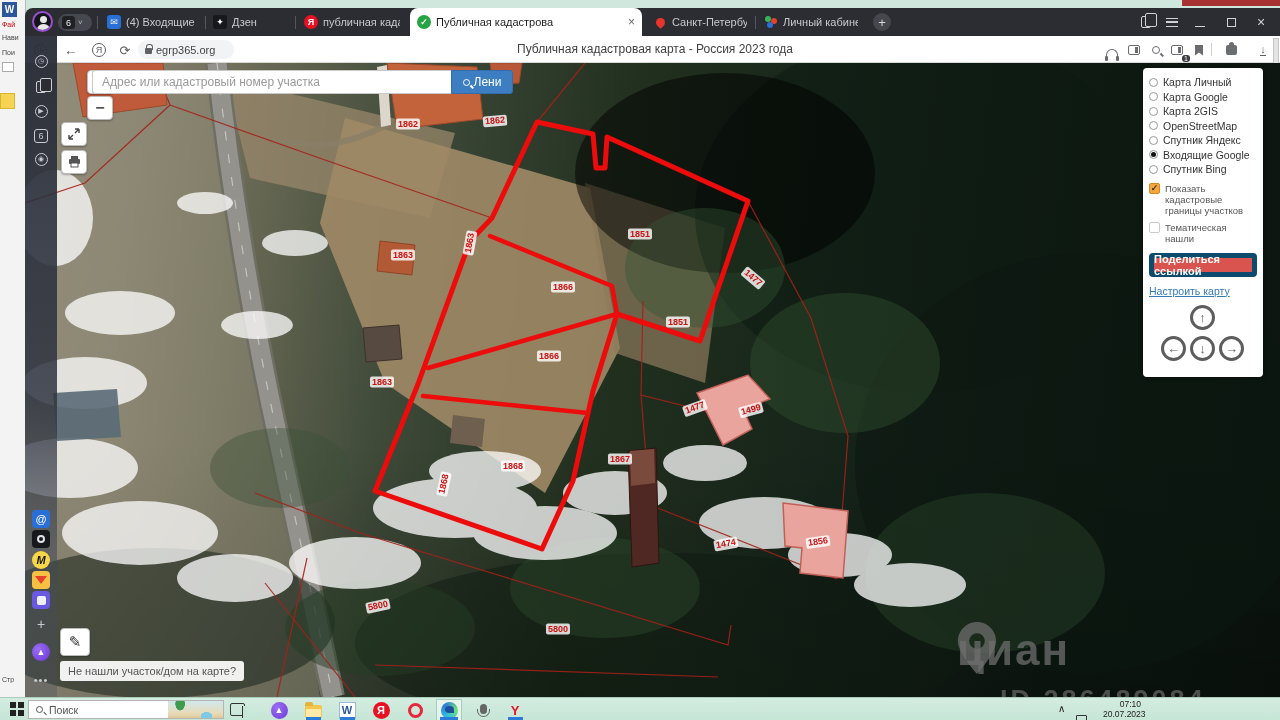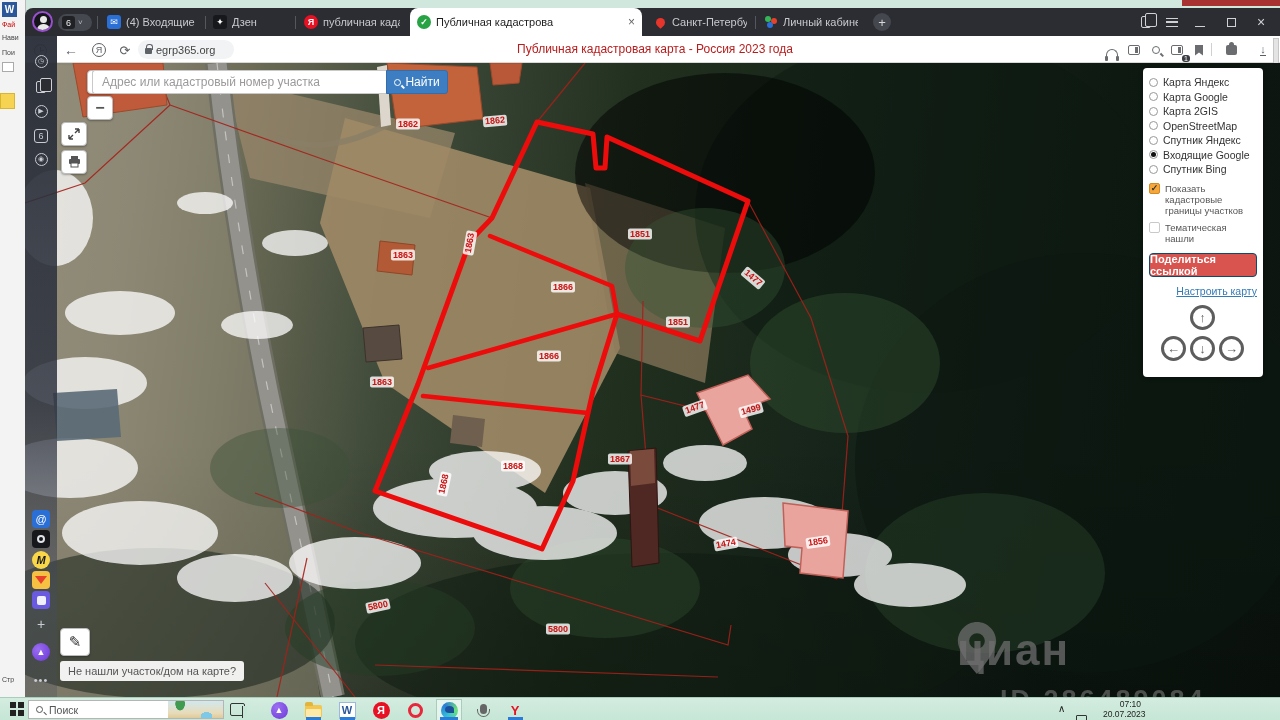--- a/index.html
+++ b/index.html
@@ -59,21 +59,21 @@
   .toolbar{position:absolute;left:0;top:28px;width:1255px;height:27px;background:#fff;border-bottom:1px solid #d8d8d8;}
   .tbi{position:absolute;top:4px;width:20px;height:20px;display:flex;align-items:center;justify-content:center;color:#5c5e62;font-size:13px;}
   .clockic{width:13px;height:13px;border:1.4px solid #6a6c70;border-radius:50%;position:relative;}
   .clockic::after{content:"";position:absolute;left:5px;top:2px;width:1.4px;height:5px;background:#6a6c70;}
   .clockic::before{content:"";position:absolute;left:5px;top:5px;width:4px;height:1.4px;background:#6a6c70;}
   .yacirc{width:14px;height:14px;border:1.4px solid #5c5e62;border-radius:50%;font-size:9px;display:flex;align-items:center;justify-content:center;}
   .urlpill{position:absolute;left:113px;top:4px;width:96px;height:19px;background:#f1f3f4;border-radius:10px;display:flex;align-items:center;gap:4px;padding:0 7px;}
   .lock{width:7px;height:6px;background:#5f6368;border-radius:1px;position:relative;margin-top:3px;}
   .lock::before{content:"";position:absolute;left:1px;top:-4px;width:5px;height:5px;border:1.3px solid #5f6368;border-bottom:none;border-radius:3px 3px 0 0;}
   .urltext{font-size:11px;color:#444;}
-  .pagetitle{position:absolute;left:300px;top:6px;width:660px;text-align:center;font-size:12px;color:#b91c1c;white-space:nowrap;}
+  .pagetitle{position:absolute;left:300px;top:6px;width:660px;text-align:center;font-size:12px;color:#404040;white-space:nowrap;}
   .badge1{position:absolute;right:-3px;bottom:-2px;background:#3b3d42;color:#fff;font-size:7px;border-radius:3px;padding:0 2px;}
   .ic-head{width:12px;height:8px;border:1.6px solid #6a6c70;border-bottom:none;border-radius:7px 7px 0 0;position:relative;margin-top:6px;}
   .ic-head::before,.ic-head::after{content:"";position:absolute;bottom:-4px;width:3px;height:5px;background:#6a6c70;border-radius:1px;}
   .ic-head::before{left:-2px;} .ic-head::after{right:-2px;}
   .ic-panels{width:12px;height:10px;border:1.3px solid #6a6c70;border-radius:2px;position:relative;}
   .ic-panels::after{content:"";position:absolute;right:1px;top:1px;width:3px;height:6px;background:#6a6c70;}
   .ic-mag{width:8px;height:8px;border:1.5px solid #6a6c70;border-radius:50%;position:relative;}
   .ic-mag::after{content:"";position:absolute;left:7px;top:7px;width:4px;height:1.5px;background:#6a6c70;transform:rotate(45deg);}
   .ic-bm{width:8px;height:11px;background:#6a6c70;clip-path:polygon(0 0,100% 0,100% 100%,50% 72%,0 100%);}
   .ic-puzzle{width:11px;height:10px;background:#6a6c70;border-radius:2px;position:relative;}
@@ -91,43 +91,43 @@
   .plabel{position:absolute;background:rgba(255,255,255,.82);color:#cc1111;font-size:9px;font-weight:bold;
     padding:0 2px;border-radius:2px;white-space:nowrap;line-height:11px;}
   .watermark{left:932px;top:558px;color:rgba(120,120,120,.8);display:flex;align-items:flex-start;gap:6px;}
   .wm-text{font-size:44px;font-weight:bold;letter-spacing:2px;line-height:58px;color:rgba(110,110,110,.75);}
   .wm-id{left:975px;top:622px;font-size:27px;font-weight:bold;letter-spacing:3px;color:rgba(105,105,105,.7);}
 
   
   .mapbtn{background:#fff;border:1px solid #bbb;border-radius:4px;box-shadow:0 1px 2px rgba(0,0,0,.3);
     display:flex;align-items:center;justify-content:center;color:#333;}
   .zoombtn{left:62px;width:26px;height:24px;font-size:16px;font-weight:bold;color:#555;}
-  .searchwrap{left:92px;top:70px;width:356px;height:24px;display:flex;}
+  .searchwrap{left:92px;top:70px;width:421px;height:24px;display:flex;}
   .searchinput{flex:1;border:1px solid #c9c9c9;border-right:none;border-radius:3px 0 0 3px;padding:0 9px;font-size:12px;color:#333;background:#fff;}
   .searchinput::placeholder{color:#9a9a9a;}
   .searchbtn{width:62px;background:#3d7ec2;color:#fff;font-size:12px;border:1px solid #346da9;border-radius:0 3px 3px 0;
     display:flex;align-items:center;justify-content:center;gap:4px;}
   .magwhite{width:7px;height:7px;border:1.5px solid #fff;border-radius:50%;position:relative;}
   .magwhite::after{content:"";position:absolute;left:6px;top:6px;width:4px;height:1.5px;background:#fff;transform:rotate(45deg);}
   .pencilbtn{left:60px;top:628px;width:30px;height:28px;font-size:15px;}
   .tooltipbar{left:60px;top:661px;height:20px;background:rgba(255,255,255,.92);border-radius:3px;color:#555;
     font-size:11px;display:flex;align-items:center;padding:0 8px;white-space:nowrap;}
 
   
   .panel{left:1143px;top:68px;width:120px;background:#fff;border-radius:4px;box-shadow:0 1px 4px rgba(0,0,0,.4);padding:7px 6px 10px 6px;}
   .lrow{display:flex;align-items:center;gap:5px;font-size:10.5px;color:#333;line-height:14.5px;height:14.5px;}
   .radio{flex:0 0 auto;width:9px;height:9px;border:1px solid #999;border-radius:50%;background:#fff;display:flex;align-items:center;justify-content:center;}
   .radio.sel::after{content:"";width:5px;height:5px;background:#111;border-radius:50%;}
   .orow{display:flex;align-items:flex-start;gap:5px;font-size:9.5px;color:#555;line-height:11px;margin-top:6px;}
   .cb{flex:0 0 auto;width:11px;height:11px;border:1px solid #c9c9c9;border-radius:2px;background:#fff;font-size:9px;
      display:flex;align-items:center;justify-content:center;color:#333;}
   .cb.checked{background:#f5a73b;border-color:#d28a20;font-weight:bold;}
-  .sharebtn{margin-top:9px;width:100%;height:24px;background:#d9534f;border:1px solid #0c4a6e;border-radius:4px;color:#fff;
+  .sharebtn{margin-top:9px;width:100%;height:24px;background:#d9534f;border:5px solid #0c4a6e;border-radius:4px;color:#fff;
     font-size:11px;font-weight:bold;display:flex;align-items:center;justify-content:center;}
-  .cuslink{margin-top:8px;text-align:right;font-size:10.5px;color:#337ab7;text-decoration:underline;}
+  .cuslink{margin-top:8px;text-align:left;font-size:10.5px;color:#337ab7;text-decoration:underline;}
   .navpad{position:relative;margin-top:8px;height:62px;}
   .navbtn{position:absolute;width:25px;height:25px;border:3px solid #5d5d5d;border-radius:50%;color:#5d5d5d;
     font-size:13px;font-weight:bold;display:flex;align-items:center;justify-content:center;background:#fff;}
 
   
   .side{left:0;top:28px;width:32px;height:661px;background:linear-gradient(180deg,rgba(42,46,56,.96) 0%,rgba(48,53,65,.85) 55%,rgba(70,76,92,.45) 85%,rgba(70,76,92,.3) 100%);}
   .sic{position:absolute;left:7px;width:18px;height:18px;display:flex;align-items:center;justify-content:center;
     color:#c9ccd2;font-size:11px;border-radius:4px;}
   .sic .ring{width:13px;height:13px;border:1.4px solid #c9ccd2;border-radius:50%;display:flex;align-items:center;justify-content:center;font-size:7px;}
   .sq6{width:14px;height:14px;border:1.4px solid #c9ccd2;border-radius:3px;font-size:9px;display:flex;align-items:center;justify-content:center;}
@@ -429,32 +429,32 @@
         <rect x="3" y="0" width="7" height="3" fill="#555"></rect>
           <rect x="1" y="3" width="11" height="5" rx="1" fill="#555"></rect>
         <rect x="3" y="7" width="7" height="4" fill="#fff" stroke="#555"></rect>
       </svg>
     </div>
 
     <div class="abs searchwrap" style="left:67px;top:62px;">
       <input class="searchinput" placeholder="Адрес или кадастровый номер участка" style="">
       <div class="searchbtn">
         <span class="magwhite"></span>
-        <span>Найти</span>
+        <span>Лени</span>
       </div>
     </div>
 
     <div class="abs mapbtn pencilbtn" style="left:35px;top:620px;">✎</div>
     <div class="abs tooltipbar" style="left:35px;top:653px;">Не нашли участок/дом на карте?</div>
 
     <div class="abs panel" style="left:1118px;top:60px;">
       <div id="base-layers">
           <div class="lrow">
             <span class="radio"></span>
-            <span>Карта Яндекс</span>
+            <span>Карта Личный</span>
           </div>
           <div class="lrow">
             <span class="radio"></span>
             <span>Карта Google</span>
           </div>
           <div class="lrow">
             <span class="radio"></span>
             <span>Карта 2GIS</span>
           </div>
           <div class="lrow">

